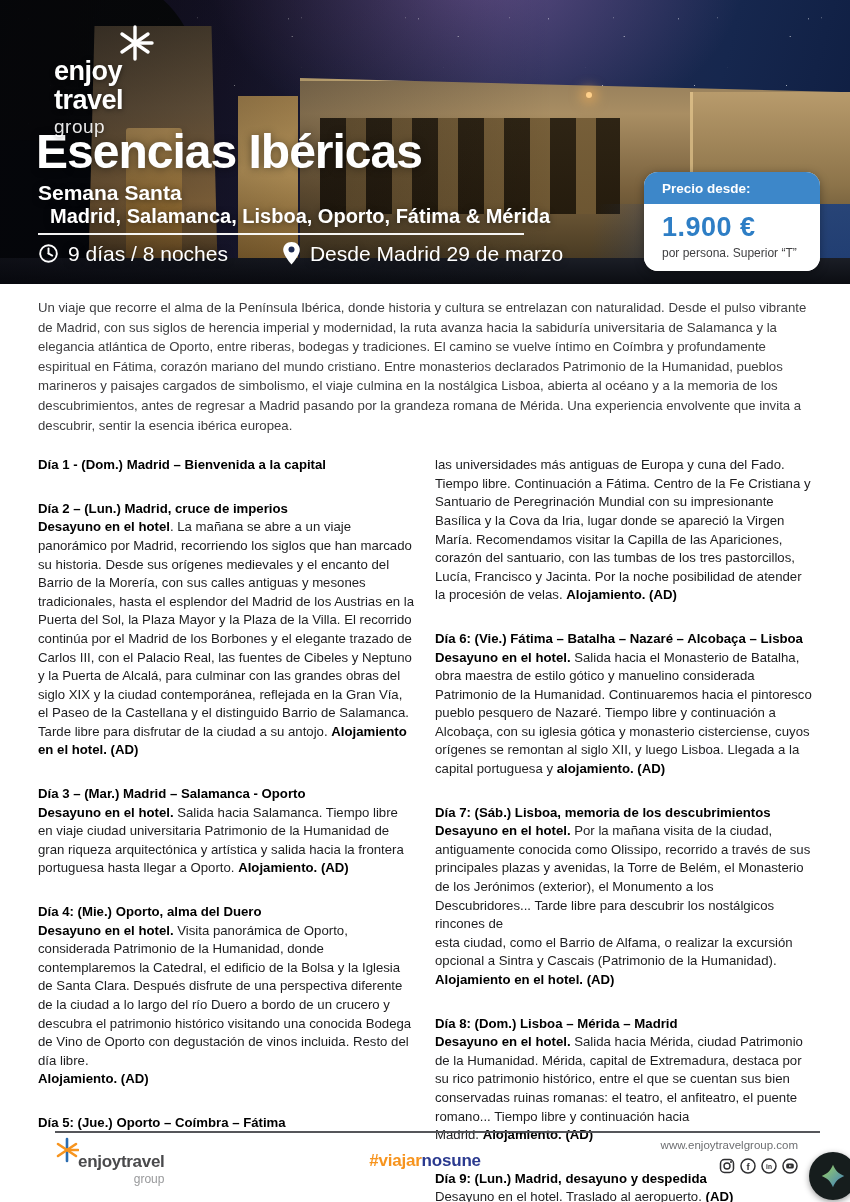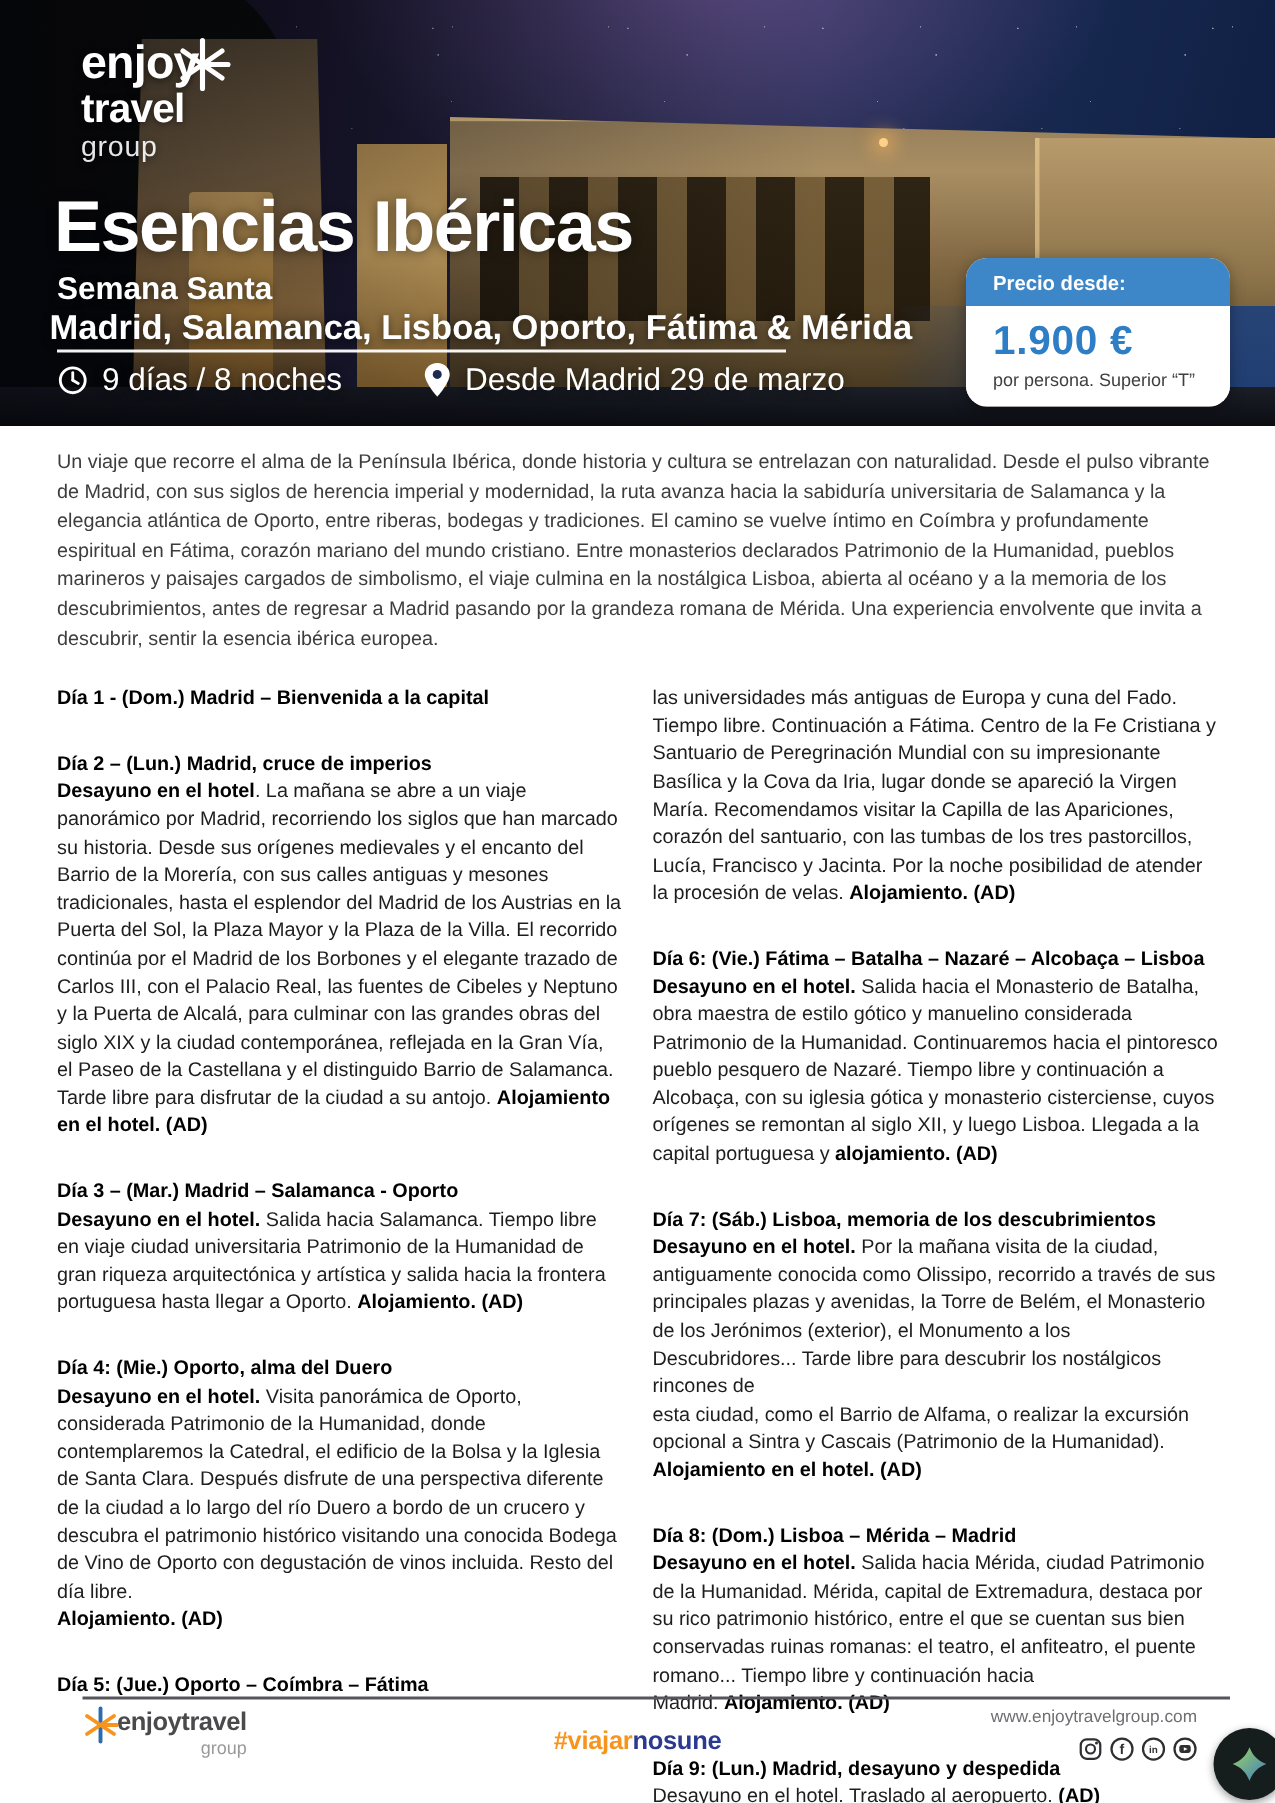--- a/index.html
+++ b/index.html
@@ -45,29 +45,29 @@
   .ground{position:absolute;left:0;bottom:0;width:100%;height:26px;
     background:linear-gradient(180deg,#1b1e26 0%,#0b0d12 100%);}
   .harbor{position:absolute;right:0;bottom:0;width:320px;height:80px;
     background:linear-gradient(100deg,transparent 20%,rgba(25,62,128,.85) 85%);}
   .shade{position:absolute;inset:0;
     background:linear-gradient(90deg,rgba(4,4,10,.55) 0%,rgba(4,4,10,.18) 45%,transparent 65%);}
 
   .hero-text, .logo, .price-box{z-index:5;}
   .logo{position:absolute;left:54px;top:26px;color:#fff;text-shadow:0 1px 5px rgba(0,0,0,.5);}
   .logo-star{position:absolute;left:62px;top:-2px;}
-  .logo-enjoy{font-size:31px;font-weight:bold;letter-spacing:-.5px;line-height:1;}
+  .logo-enjoy{margin-top:32px;font-size:27px;font-weight:bold;letter-spacing:-.5px;line-height:1;}
   .logo-travel{font-size:27px;font-weight:bold;letter-spacing:-.5px;line-height:1;margin-top:2px;}
   .logo-group{font-size:19px;font-weight:normal;opacity:.9;line-height:1;margin-top:3px;letter-spacing:.5px;}
 
   .hero-title{position:absolute;left:36px;top:124px;margin:0;font-size:48px;font-weight:bold;
     color:#fff;letter-spacing:-1px;text-shadow:0 1px 8px rgba(0,0,0,.45);}
   .hero-sub{position:absolute;left:38px;top:181px;font-size:21px;font-weight:bold;color:#fff;
     text-shadow:0 1px 6px rgba(0,0,0,.5);}
-  .hero-route{position:absolute;left:33px;top:205px;font-size:23px;font-weight:bold;color:#fff;
+  .hero-route{position:absolute;left:50px;top:205px;font-size:20px;font-weight:bold;color:#fff;
     text-shadow:0 1px 6px rgba(0,0,0,.5);}
   .hero-rule{position:absolute;left:38px;top:233px;width:486px;height:2px;background:#fff;opacity:.95;}
   .hero-meta{position:absolute;left:38px;top:241px;display:flex;align-items:center;color:#fff;
     font-size:21px;text-shadow:0 1px 6px rgba(0,0,0,.5);}
   .meta-item{display:flex;align-items:center;gap:9px;}
   .meta-item + .meta-item{margin-left:54px;}
 
   .price-box{position:absolute;right:30px;top:172px;width:176px;border-radius:14px;overflow:hidden;
     box-shadow:0 2px 10px rgba(0,0,0,.35);background:#fff;}
   .price-band{background:#3d87c9;color:#fff;font-size:13.5px;font-weight:bold;padding:9px 0 8px 18px;}
@@ -82,21 +82,21 @@
   .day{margin-bottom:25px;}
   .day h3{margin:0;font-size:13.2px;line-height:18.6px;color:#000;}
   .day p{margin:0;white-space:pre-wrap;}
   .b{font-weight:bold;color:#000;}
 
   
   .footer{position:absolute;left:0;top:1131px;width:850px;height:71px;}
   .f-rule{position:absolute;left:55px;right:30px;top:0;height:2px;background:#55565a;}
   .f-logo{position:absolute;left:55px;top:8px;}
   .f-star{position:absolute;left:0;top:-2px;}
-  .f-brand{margin-left:23px;font-size:17px;font-weight:bold;color:#4a4a4c;line-height:1.1;letter-spacing:-.3px;}
+  .f-brand{margin-left:23px;font-size:17px;font-weight:bold;color:#4a4a4c;line-height:1.1;margin-top:14px;letter-spacing:-.3px;}
   .f-group{margin-left:23px;font-size:12px;color:#98999b;text-align:right;line-height:1.1;margin-top:1px;}
   .f-hash{position:absolute;left:0;right:0;top:20px;text-align:center;font-size:17px;font-weight:bold;letter-spacing:-.2px;}
   .hash-orange{color:#f7941e;}
   .hash-blue{color:#2b3a8f;}
   .f-web{position:absolute;right:52px;top:8px;font-size:11.5px;color:#6d6e71;text-decoration:none;}
   .f-social{position:absolute;right:52px;top:27px;display:flex;gap:5px;align-items:center;}
   .f-social svg{display:block;}
   .float-btn{position:absolute;left:809px;top:1152px;width:48px;height:48px;border-radius:50%;
     background:#161d1d;border:none;padding:0;display:flex;align-items:center;justify-content:center;
     box-shadow:0 2px 6px rgba(0,0,0,.4);cursor:pointer;}

